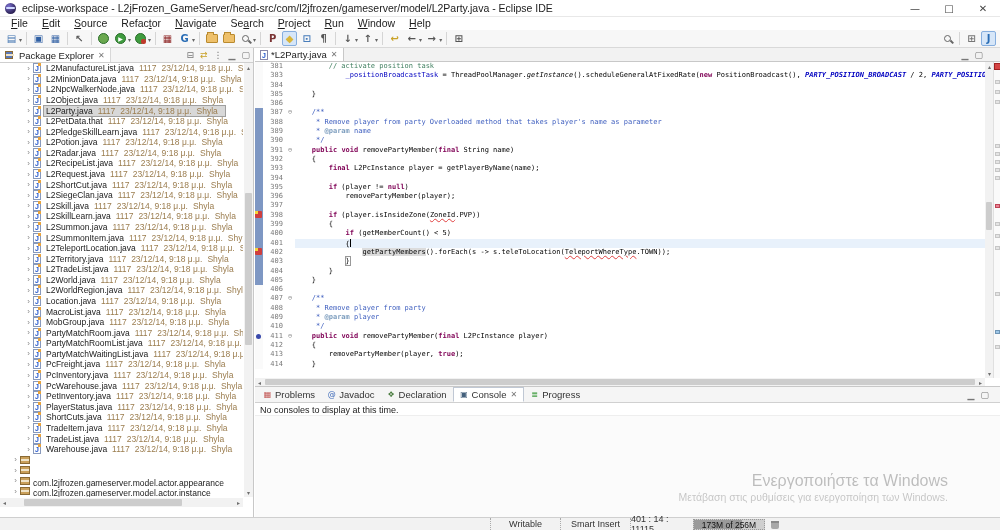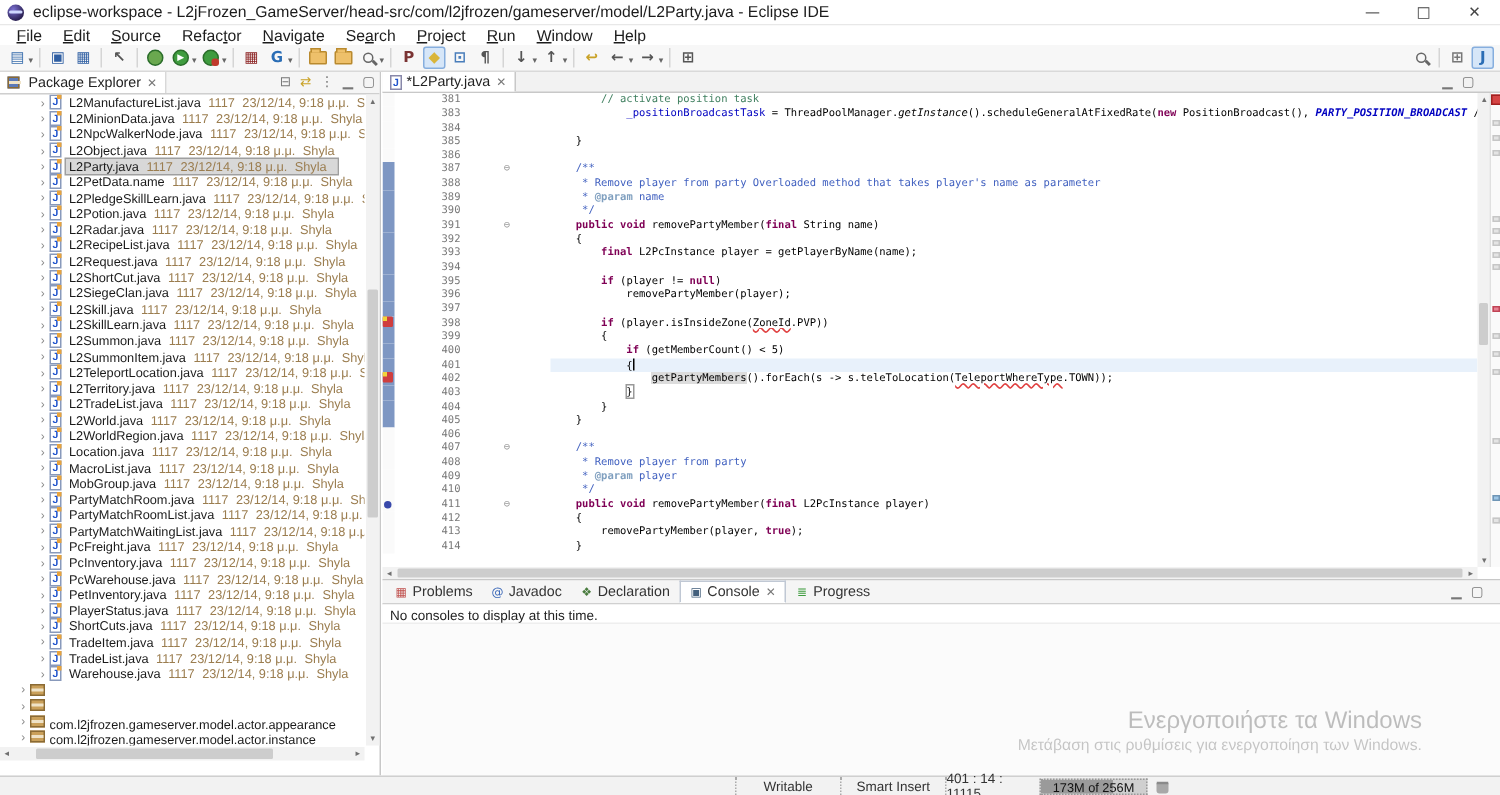--- a/index.html
+++ b/index.html
@@ -11,21 +11,21 @@
             display:flex;align-items:center;border-bottom:1px solid #e8e8e8;}
   .ecl-icon{width:11px;height:11px;border-radius:50%;margin:0 6px 0 5px;
             background:radial-gradient(circle at 35% 30%,#7a6fd0 0%,#2c2255 70%);position:relative;}
   .ecl-icon::after{content:"";position:absolute;left:1px;top:4px;width:9px;height:2px;background:#cfd8ff;border-radius:1px;}
   #title-text{font-size:10.5px;color:#1c1c1c;white-space:nowrap;}
   #win-controls{margin-left:auto;display:flex;height:100%;}
   .wc{width:34px;height:100%;display:flex;align-items:center;justify-content:center;
       font-size:10px;color:#444;font-family:"DejaVu Sans",sans-serif;}
   
   #menubar{position:absolute;top:17px;left:0;width:1000px;height:13px;background:#fff;
-           display:flex;align-items:center;padding-left:4px;font-size:10.5px;}
+           display:flex;padding-left:4px;font-size:10.5px;}
   .menu-item{padding:0 7px;color:#1c1c1c;}
   .menu-item .mn{text-decoration:underline;}
   
   #toolbar{position:absolute;top:30px;left:0;width:1000px;height:18px;background:#f7f7f7;
            border-bottom:1px solid #d9d9d9;display:flex;align-items:center;padding:0 3px;}
   #toolbar-left{display:flex;align-items:center;flex:1;height:100%;}
   #toolbar-right{display:flex;align-items:center;height:100%;}
   .tb-icon{min-width:15px;height:15px;margin:0 1px;display:flex;align-items:center;justify-content:center;
            font-size:10px;border:1px solid transparent;border-radius:2px;font-family:"DejaVu Sans",sans-serif;}
   .tb-icon.toggled{background:#d6e6f8;border-color:#86aede;}
@@ -72,21 +72,21 @@
   #pkg-hsb{left:0;right:10px;bottom:10px;}
   
   #editor{position:absolute;top:48px;left:255px;width:745px;height:338px;background:#fff;}
   #etabrow{height:14px;background:#f2f2f2;border-bottom:1px solid #c8c8c8;display:flex;align-items:center;font-size:9.5px;}
   #etab{height:100%;background:#fff;border-right:1px solid #c8c8c8;display:flex;align-items:center;padding:0 5px;}
   .jdoc-ic{width:8px;height:10px;background:#fff;border:1px solid #88a;color:#2255cc;font-size:7px;font-weight:bold;
            text-align:center;line-height:9px;margin-right:3px;}
   #etab-icons{margin-left:auto;display:flex;margin-right:14px;}
   #code-wrap{position:absolute;top:14px;left:0;right:15px;bottom:8px;overflow:hidden;
              font-family:"DejaVu Sans Mono",monospace;font-size:7px;}
-  .code-row{height:9.3px;display:flex;align-items:stretch;gap:24px;}
+  .code-row{height:9.3px;display:flex;align-items:stretch;}
   .mk{width:8px;flex:none;position:relative;background:#fafafa;}
   .mk.changed{background:#7e97c3;}
   .err-marker{position:absolute;top:0.5px;left:0px;width:7px;height:7px;background:#cf3e3e;border-radius:1px;}
   .err-marker::before{content:"";position:absolute;left:0;top:0;width:3px;height:3px;background:#f2d53a;}
   .blue-dot{position:absolute;top:2px;left:1px;width:5px;height:5px;border-radius:50%;background:#3949ab;}
   .ln{width:22px;flex:none;text-align:right;color:#787878;padding-right:2px;line-height:9.3px;}
   .fold{width:10px;flex:none;color:#999;text-align:center;line-height:8px;font-size:7px;}
   .fold.has::before{content:"⊖";}
   .code{flex:1;white-space:pre;line-height:9.3px;color:#000;}
   .code.cur{background:#e8f1fb;}
@@ -278,21 +278,21 @@
           <span class="file-ic">J</span>
           <span class="rt">
             <span class="fname">L2Party.java</span>
             <span class="fmeta"><span>1117</span><span>23/12/14, 9:18 μ.μ.</span><span>Shyla</span></span>
           </span>
         </div>
         <div class="trow file-row">
           <span class="twist">›</span>
           <span class="file-ic">J</span>
           <span class="rt">
-            <span class="fname">L2PetData.name</span>
+            <span class="fname">L2PetData.that</span>
             <span class="fmeta"><span>1117</span><span>23/12/14, 9:18 μ.μ.</span><span>Shyla</span></span>
           </span>
         </div>
         <div class="trow file-row">
           <span class="twist">›</span>
           <span class="file-ic">J</span>
           <span class="rt">
             <span class="fname">L2PledgeSkillLearn.java</span>
             <span class="fmeta"><span>1117</span><span>23/12/14, 9:18 μ.μ.</span><span>Shyla</span></span>
           </span>

